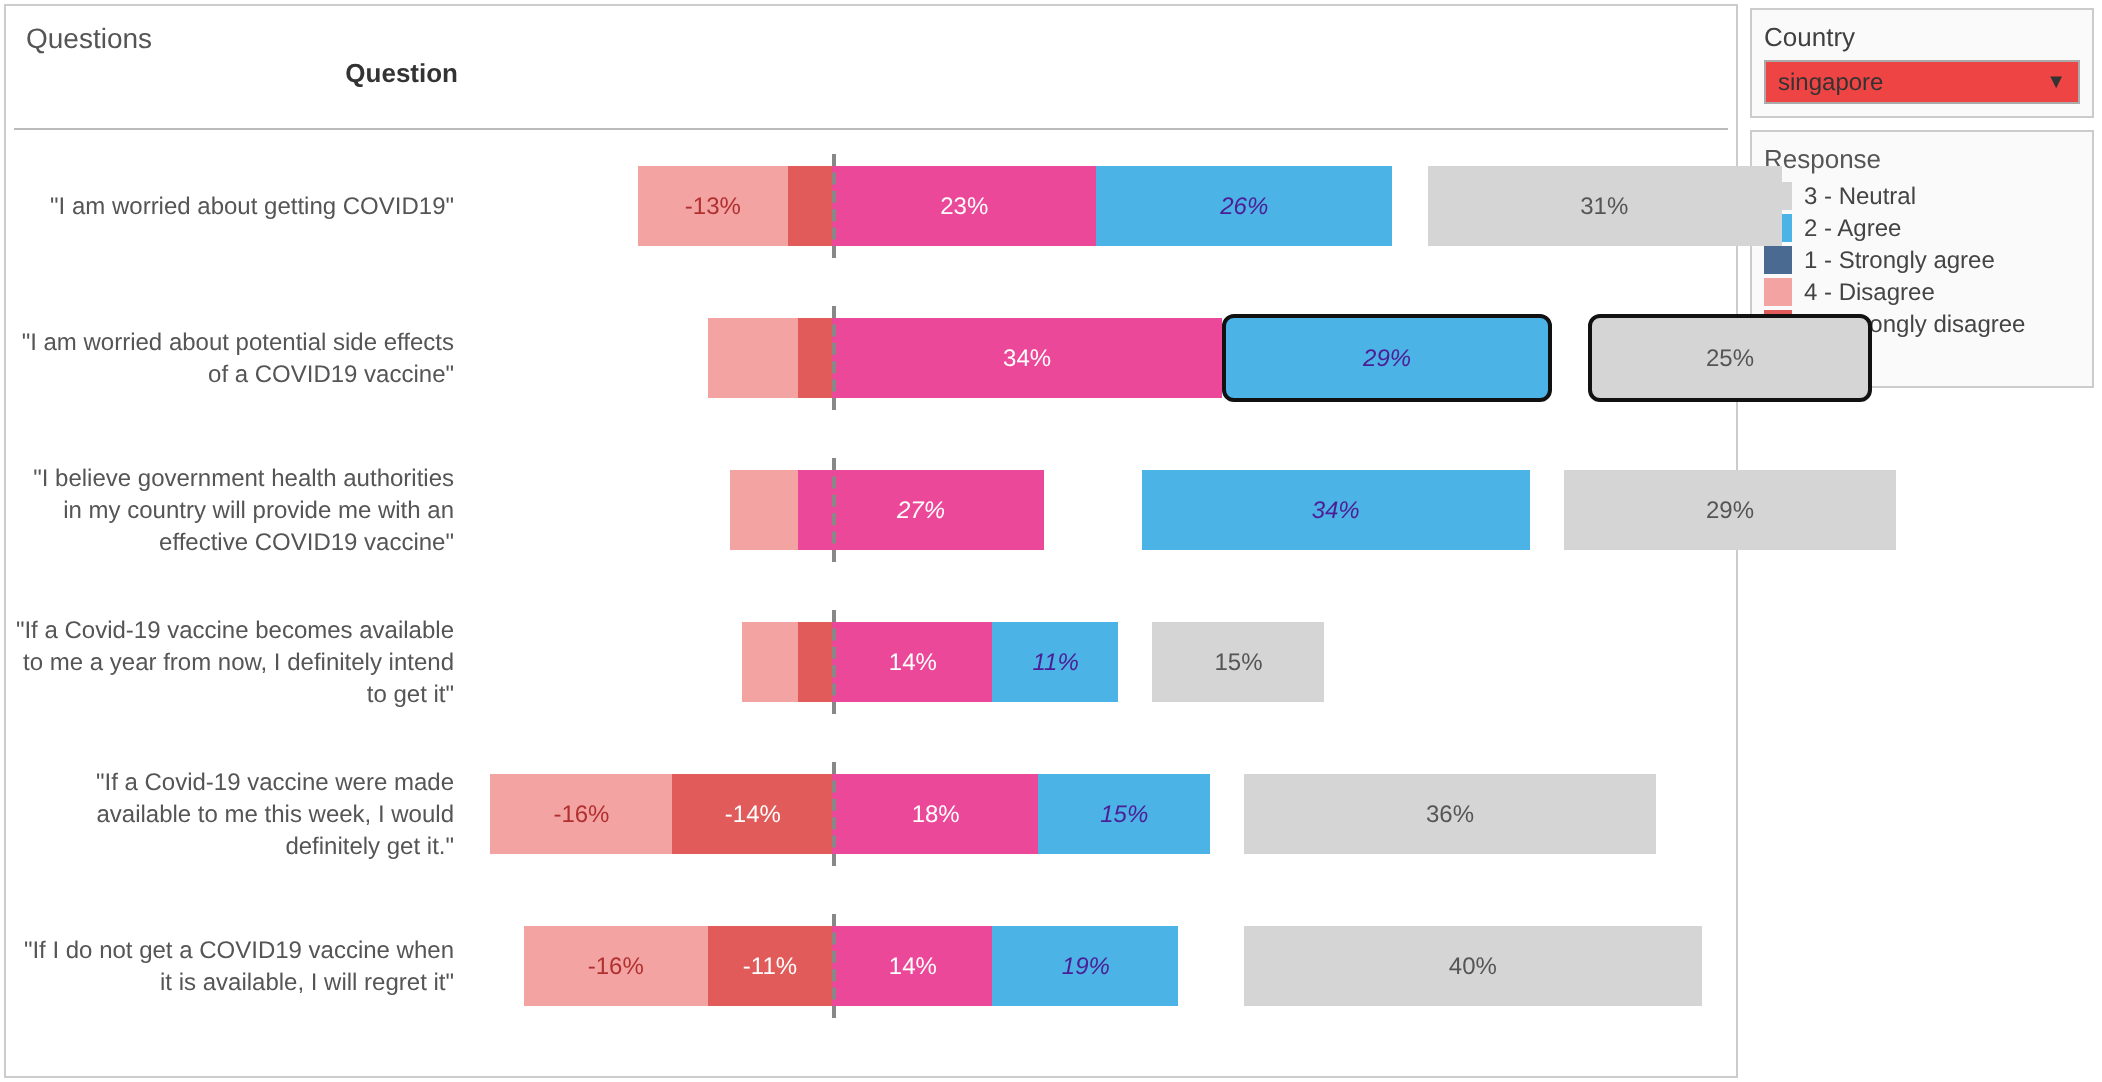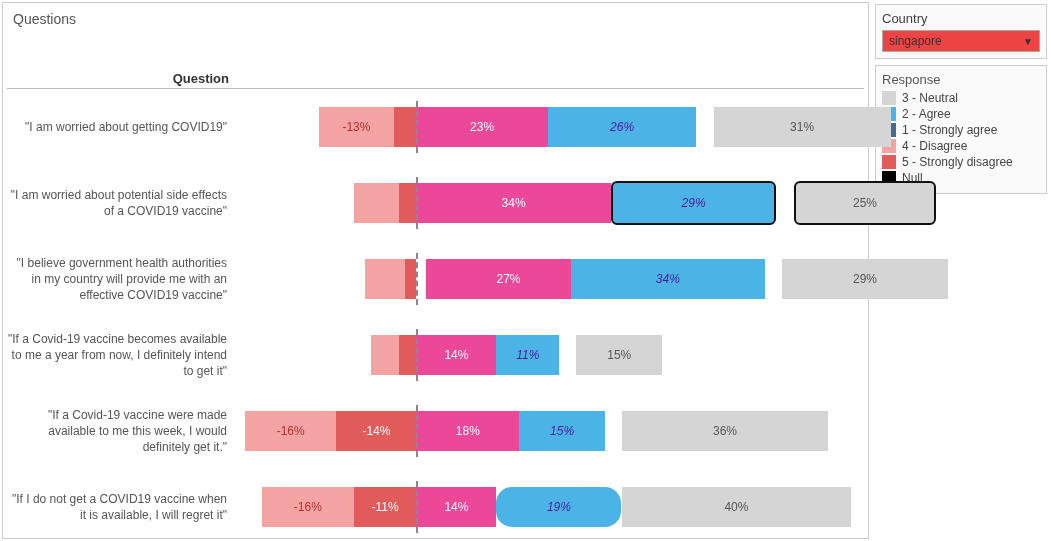--- a/index.html
+++ b/index.html
@@ -2,21 +2,21 @@
 <html><head>
 <meta charset="utf-8">
 <style>
   * { box-sizing: border-box; margin: 0; padding: 0; }
   body { font-family: Arial, Helvetica, sans-serif; font-size: 12px; color: #333; background: #fff; width: 1051px; height: 541px; overflow: hidden; }
   .container { display: flex; width: 100%; height: 100%; }
   .main-panel { flex: 1; border: 1px solid #ccc; margin: 2px; padding: 8px 4px 4px 4px; position: relative; }
   .side-panel { width: 180px; padding: 4px; }
   .title { font-size: 14px; font-weight: 300; color: #555; margin-left: 6px; margin-bottom: 2px; }
   .header-row { display: flex; }
-  .header-label-col { width: 230px; text-align: right; font-weight: bold; color: #333; padding-right: 8px; font-size: 13px; border-bottom: 1px solid #bbb; padding-bottom: 2px; margin-top: 42px; }
+  .header-label-col { width: 230px; text-align: right; font-weight: bold; color: #333; padding-right: 8px; font-size: 13px; border-bottom: 1px solid #bbb; padding-bottom: 20px; }
   .header-chart-col { flex: 1; border-bottom: 1px solid #bbb; }
   .rows { display: flex; flex-direction: column; }
   .row { display: flex; align-items: center; height: 76px; }
   .label-col { width: 230px; text-align: right; padding-right: 10px; color: #555; font-size: 12px; line-height: 1.35; }
   .chart-col { flex: 1; position: relative; height: 100%; display: flex; align-items: center; }
   .chart-area { position: relative; width: 100%; height: 52px; }
   .zero-line { position: absolute; top: 0; bottom: 0; border-left: 2px dashed #888; z-index: 5; }
   .seg { position: absolute; top: 6px; height: 40px; display: flex; align-items: center; justify-content: center; font-size: 12px; }
   .seg span { white-space: nowrap; }
   .seg.disagree { background: #f4a3a3; color: #b03030; }
@@ -86,21 +86,21 @@
             </div>
           </div>
         </div>
         <div class="row">
           <div class="label-col">"I believe government health authorities in my country will provide me with an effective COVID19 vaccine"</div>
           <div class="chart-col">
             <div class="chart-area">
               <div class="zero-line" style="left: 179.429px;"></div>
               <div class="seg disagree" style="left: 128px; width: 40px;"></div>
               <div class="seg sdisagree" style="left: 168px; width: 11.4286px;"></div>
-              <div class="seg sagree" style="left: 189px; width: 165px;">
+              <div class="seg sagree" style="left: 162px; width: 123px; font-style: italic;">
                 <span>27%</span>
               </div>
               <div class="seg agree" style="left: 333.714px; width: 194.286px;">
                 <span>34%</span>
               </div>
               <div class="seg neutral" style="left: 545.143px; width: 165.714px;">
                 <span>29%</span>
               </div>
             </div>
           </div>
@@ -154,21 +154,21 @@
               <div class="zero-line" style="left: 179.429px;"></div>
               <div class="seg disagree" style="left: 25.1429px; width: 91.4286px;">
                 <span>-16%</span>
               </div>
               <div class="seg sdisagree" style="left: 116.571px; width: 62.8571px;">
                 <span>-11%</span>
               </div>
               <div class="seg sagree" style="left: 179.429px; width: 80px;">
                 <span>14%</span>
               </div>
-              <div class="seg agree" style="left: 259.429px; width: 125px; border-radius: 16px;">
+              <div class="seg agree" style="left: 259.429px; width: 93px;">
                 <span>19%</span>
               </div>
               <div class="seg neutral" style="left: 385.143px; width: 228.571px;">
                 <span>40%</span>
               </div>
             </div>
           </div>
         </div>
       </div>
   </div>

